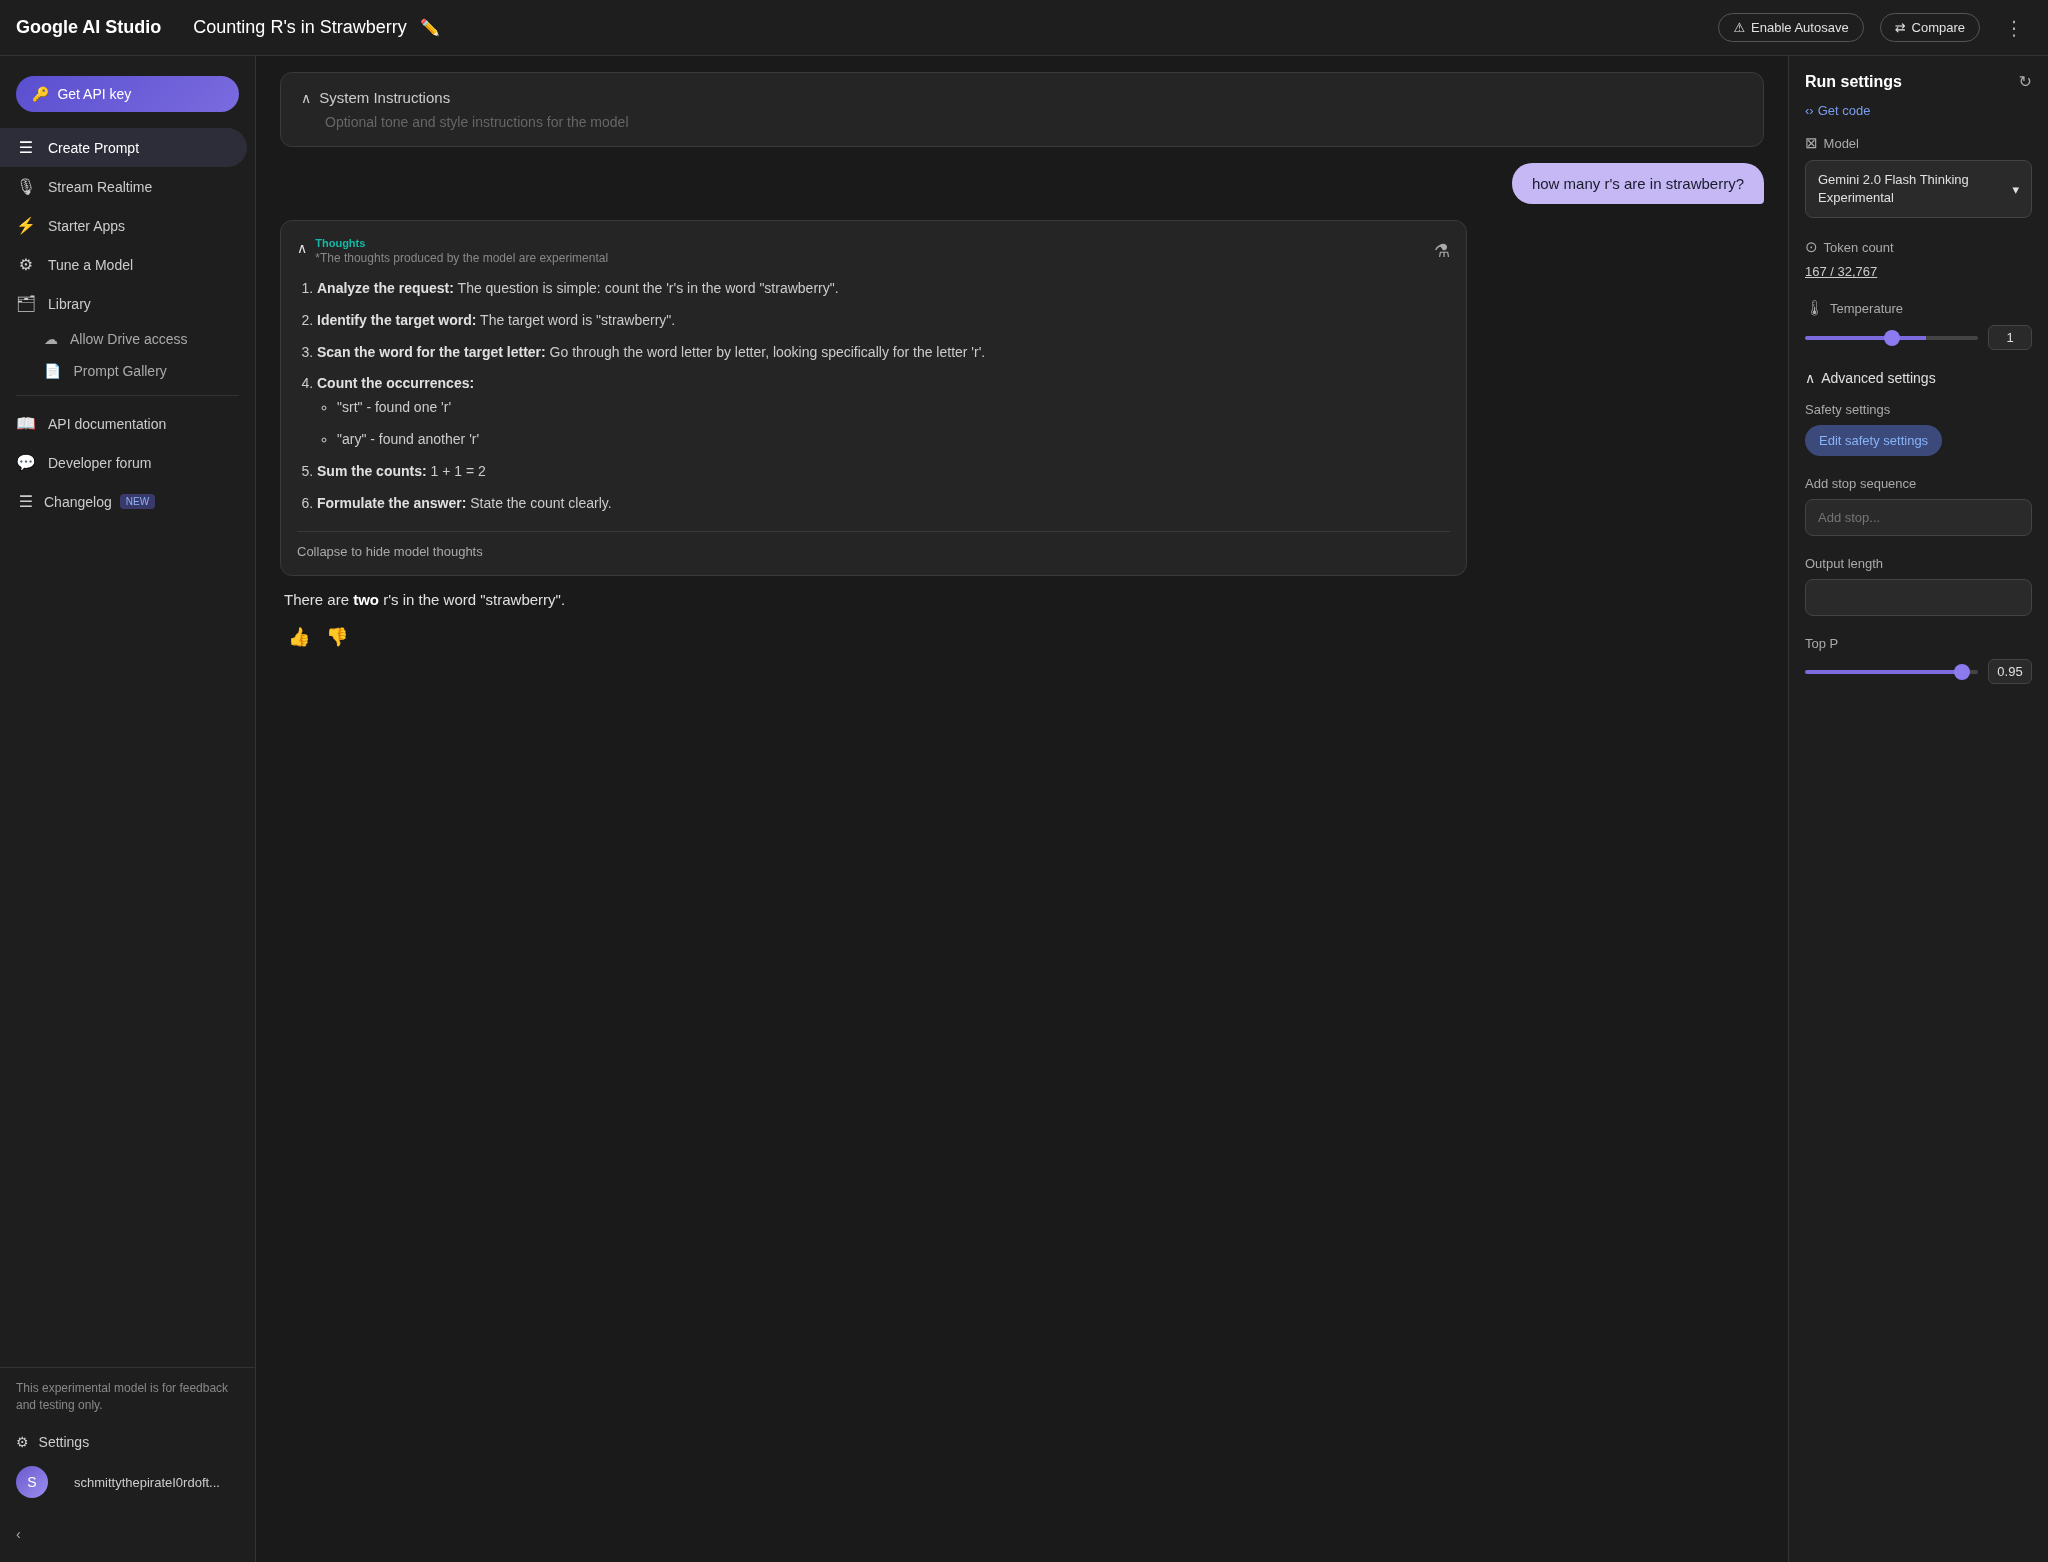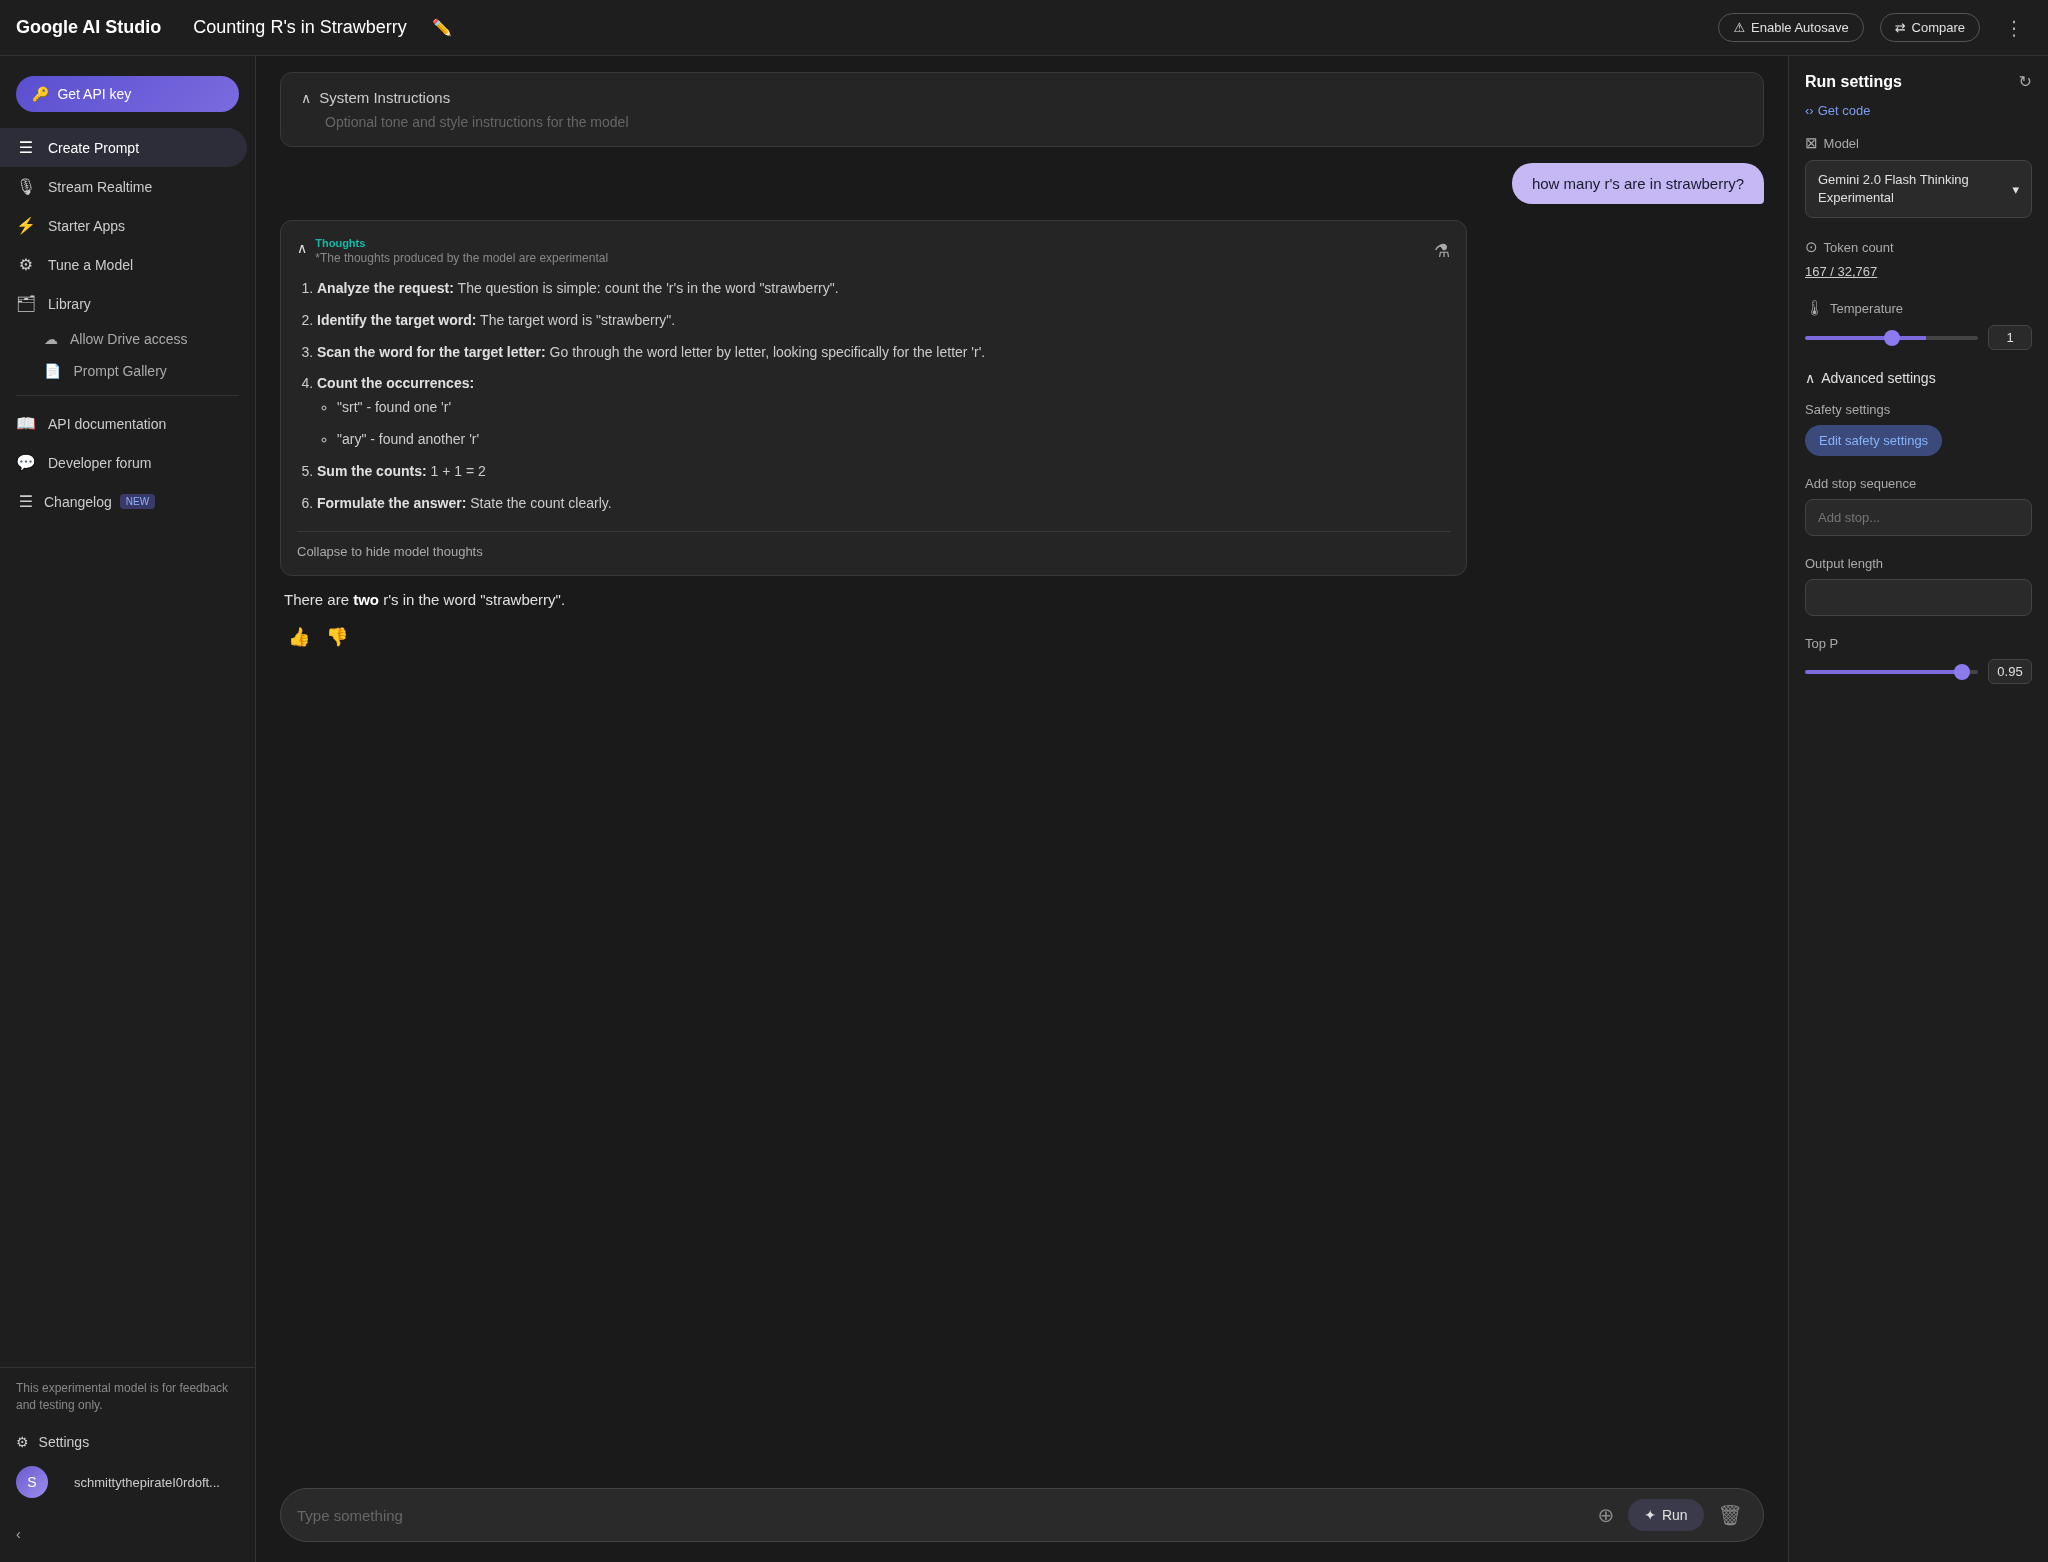--- a/index.html
+++ b/index.html
@@ -27,21 +27,21 @@
     .topbar-brand {
       font-size: 18px;
       font-weight: 600;
       color: #fff;
       margin-right: 32px;
       white-space: nowrap;
     }
     .topbar-title {
       display: flex;
       align-items: center;
-      gap: 26px;
+      gap: 14px;
       font-size: 18px;
       font-weight: 500;
       color: #fff;
       flex: 1;
     }
     .topbar-title .edit-icon {
       color: #aaa;
       cursor: pointer;
       font-size: 16px;
     }
@@ -680,31 +680,20 @@
           <span>There are </span><strong>two</strong><span> r's in the word "strawberry".</span>
         </div>
         <div class="answer-actions">
           <button class="action-btn">👍</button>
           <button class="action-btn">👎</button>
         </div>
 
       </div>
     </div>
 
-    <div class="input-area">
-      <div class="input-box">
-        <input class="input-field" type="text" placeholder="Type something" style="">
-        <button class="input-icon-btn">⊕</button>
-        <button class="run-btn">
-          <span>✦</span>
-          <span>Run</span>
-        </button>
-        <button class="input-icon-btn">🗑</button>
-      </div>
-    </div>
   </div>
 
   <div class="right-panel">
     <div class="panel-header">
       <span class="panel-title">Run settings</span>
       <button class="panel-refresh-btn">↻</button>
     </div>
 
     <div class="get-code-link">
       <span>‹›</span>

